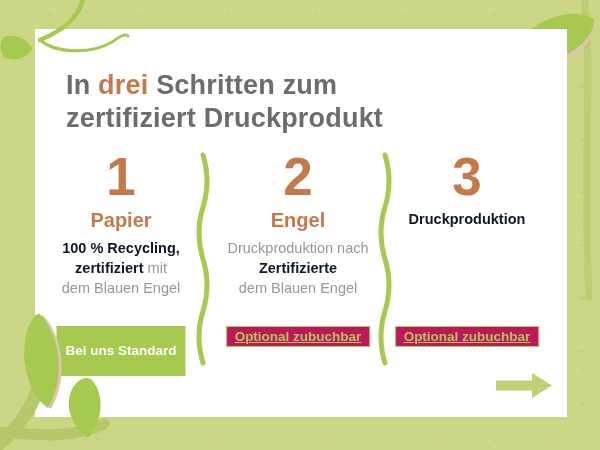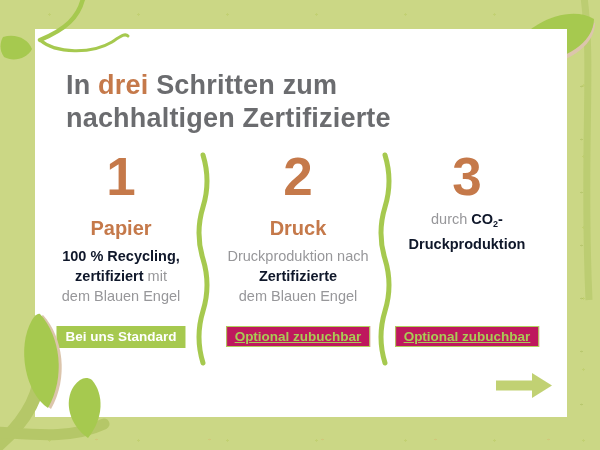--- a/index.html
+++ b/index.html
@@ -26,31 +26,31 @@
   }
   .title .hl{color:#c5794a;}
   .col{
     position:absolute;top:121px;width:170px;height:232px;text-align:center;
   }
   .col-1{left:1px;} .col-2{left:178px;} .col-3{left:347px;}
   .num{
     font-size:53px;line-height:54px;font-weight:700;color:#c5794a;
   }
   .step-name{
-    font-size:20px;line-height:26px;font-weight:700;color:#c5794a;margin-top:11px;
+    font-size:20px;line-height:26px;font-weight:700;color:#c5794a;margin-top:3px;
   }
   .body-text{
     margin-top:5px;font-size:14.5px;line-height:20px;color:#97979a;font-weight:400;
   }
   .body-text .b{font-weight:700;color:#0f172a;}
   .body-text .sub{font-size:9px;vertical-align:-3px;font-weight:700;}
   .badge{
     position:absolute;top:176px;left:50%;transform:translateX(-50%);
     white-space:nowrap;font-size:13.5px;font-weight:700;line-height:16px;
-    padding:3px 9px;
+    padding:17px 9px;
   }
   .badge-filled{background:#a6c94f;color:#ffffff;}
   .badge-outline{background:#be185d;color:#a9cb55;border:1.5px solid #b3d05f;padding:1.5px 7.5px;text-decoration:underline;}
   .divider{position:absolute;top:123px;width:16px;height:214px;}
   .div-1{left:160px;} .div-2{left:342px;}
   .arrow{position:absolute;left:461px;top:344px;width:56px;height:25px;cursor:pointer;}
 </style>
 </head>
 <body>
 
@@ -59,57 +59,56 @@
   <svg class="deco" style="right:0;top:0;" width="105" height="320" viewBox="0 0 105 320">
     <path d="M88,-10 C99,60 87,150 94,300" stroke="#bccd72" stroke-width="7" fill="none"></path>
     <path d="M14,59 C34,23 78,9 100,23 C100,53 52,75 16,61 Z" fill="#dcc5ac"></path>
     <path d="M13,55 C33,19 77,5 99,19 C99,49 51,71 15,57 Z" fill="#a6c94f"></path>
   </svg>
 
   <div class="card">
 
     <div class="title">
       <div><span>In </span><span class="hl">drei</span><span> Schritten zum</span></div>
-      <div>nachhaltigen Zertifizierte</div>
+      <div>zertifiziert Druckprodukt</div>
     </div>
 
     <div class="col col-1">
       <div class="num">1</div>
       <div class="step-name">Papier</div>
       <div class="body-text">
           <div><span class="b">100 % Recycling,</span></div>
           <div><span class="b">zertifiziert</span><span> mit</span></div>
           <div><span>dem Blauen Engel</span></div>
         </div>
       <div class="badge badge-filled">Bei uns Standard</div>
     </div>
 
     <svg class="divider div-1" viewBox="0 0 16 214">
       <path d="M8,3 Q16,29 8,55 Q0,81 8,107 Q16,133 8,159 Q0,185 8,211" stroke="#a6c94f" stroke-width="5" fill="none" stroke-linecap="round"></path>
     </svg>
 
     <div class="col col-2">
       <div class="num">2</div>
-      <div class="step-name">Druck</div>
+      <div class="step-name">Engel</div>
       <div class="body-text">
           <div><span>Druckproduktion nach</span></div>
           <div><span class="b">Zertifizierte</span></div>
           <div><span>dem Blauen Engel</span></div>
         </div>
       <div class="badge badge-outline">Optional zubuchbar</div>
     </div>
 
     <svg class="divider div-2" viewBox="0 0 16 214">
       <path d="M8,3 Q16,29 8,55 Q0,81 8,107 Q16,133 8,159 Q0,185 8,211" stroke="#a6c94f" stroke-width="5" fill="none" stroke-linecap="round"></path>
     </svg>
 
     <div class="col col-3">
       <div class="num">3</div>
       <div class="body-text">
-          <div><span>durch </span><span class="b">CO</span><span class="b sub">2</span><span class="b">-</span></div>
           <div><span class="b">Druckproduktion</span></div>
         </div>
       <div class="badge badge-outline">Optional zubuchbar</div>
     </div>
 
     <svg class="arrow" viewBox="0 0 56 25">
       <rect x="0" y="7.5" width="37" height="10" fill="#c1d173"></rect>
       <polygon points="36,0 56,12.5 36,25" fill="#c1d173"></polygon>
     </svg>
   </div>

